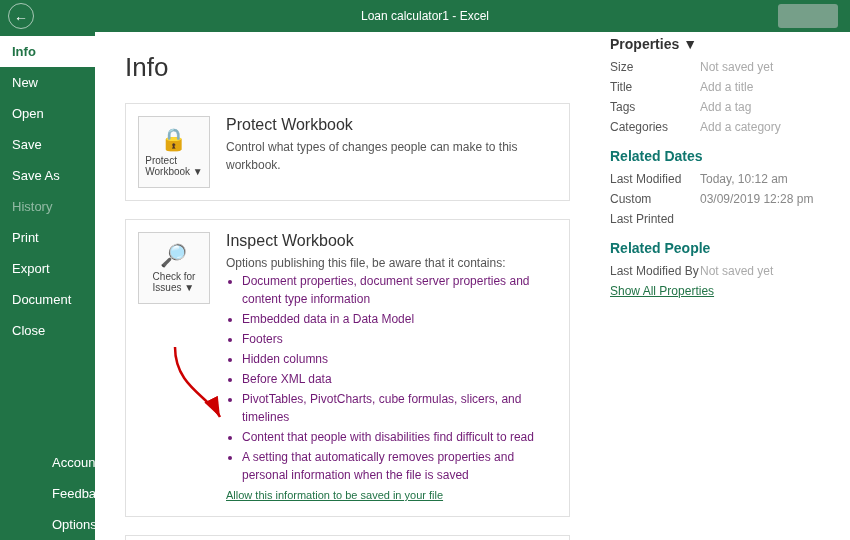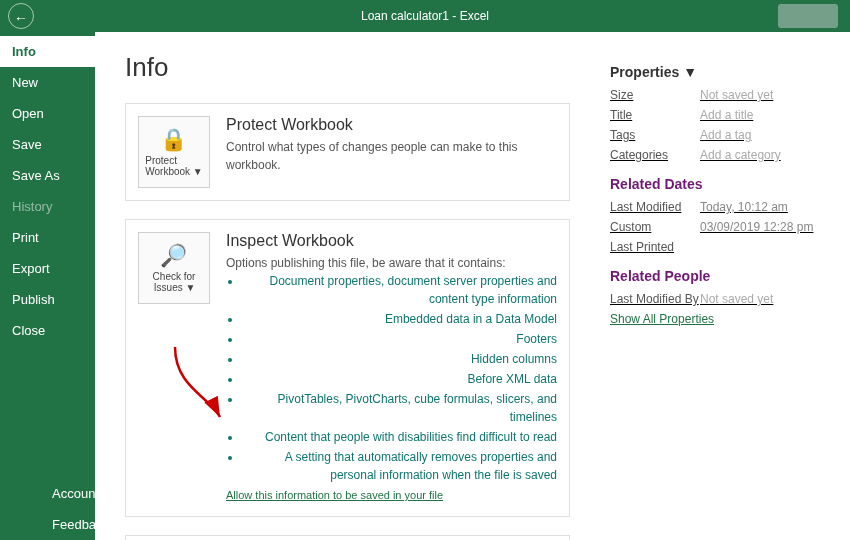--- a/index.html
+++ b/index.html
@@ -102,53 +102,51 @@
     }
     .section-icon-box .icon-glyph {
       font-size: 22px;
       margin-bottom: 2px;
     }
 
     .section-text { flex: 1; }
     .section-title { font-size: 16px; font-weight: 400; color: #333; margin-bottom: 4px; }
     .section-desc { font-size: 12px; color: #555; line-height: 1.5; }
     .section-desc ul { padding-left: 16px; }
-    .section-desc ul li { margin-bottom: 2px; list-style: disc; color: #0f766e; font-size: 12px; text-align: right; }
+    .section-desc ul li { margin-bottom: 2px; list-style: disc; color: #701a75; font-size: 12px; }
     .section-link { color: #217346; text-decoration: underline; cursor: pointer; font-size: 11px; }
 
     
     .properties-panel {
       width: 240px;
       flex-shrink: 0;
-      padding: 12px 20px 20px 0;
+      padding: 4px 20px 20px 0;
       margin-left: 20px;
-      margin-top: 20px;
     }
 
     .prop-section-title {
       font-size: 14px;
       font-weight: 600;
       color: #333;
       margin-bottom: 8px;
       border-bottom: none;
     }
     .prop-row {
       display: flex;
       margin-bottom: 6px;
       font-size: 12px;
-      text-decoration: underline;
     }
     .prop-label { width: 90px; color: #555; flex-shrink: 0; }
     .prop-value { color: #888; }
     .prop-value.muted { color: #aaa; }
 
     .related-title {
       font-size: 14px;
       font-weight: 600;
-      color: #701a75;
+      color: #0f766e;
       margin-top: 14px;
       margin-bottom: 8px;
     }
     .show-all-link { color: #217346; text-decoration: underline; cursor: pointer; font-size: 12px; margin-top: 4px; display: block; }
 
     .main-content-wrapper {
       display: flex;
       flex: 1;
       overflow: hidden;
       position: relative;
@@ -172,26 +170,27 @@
 
   <div class="sidebar">
     <div class="sidebar-item active">Info</div>
     <div class="sidebar-item">New</div>
     <div class="sidebar-item">Open</div>
     <div class="sidebar-item">Save</div>
     <div class="sidebar-item">Save As</div>
     <div class="sidebar-item" style="color:rgba(255,255,255,0.5);">History</div>
     <div class="sidebar-item">Print</div>
     <div class="sidebar-item">Export</div>
-    <div class="sidebar-item">Publish</div>
+    <div class="sidebar-item">Document</div>
     <div class="sidebar-item">Close</div>
     <div class="sidebar-spacer"></div>
     <div class="sidebar-bottom">
       <div class="sidebar-item">Account</div>
       <div class="sidebar-item">Feedback</div>
+      <div class="sidebar-item">Options</div>
     </div>
   </div>
 
   <div class="main-content-wrapper">
 
     <div class="left-content">
       <h1 class="page-title">Info</h1>
 
       <div class="section" style="border:1px solid #e0e0e0;">
         <div class="section-icon-box">
@@ -200,21 +199,21 @@
         </div>
         <div class="section-text">
           <div class="section-title">Protect Workbook</div>
           <div class="section-desc">Control what types of changes people can make to this workbook.</div>
         </div>
       </div>
 
       <div class="section" style="border:1px solid #e0e0e0; align-items:flex-start;">
         <div class="section-icon-box" style="height:auto; min-height:72px; padding:8px 4px;">
           <div class="icon-glyph">🔎</div>
-          <div style="font-size:10px;color:#444;text-align:right;">Check for<br>Issues ▼</div>
+          <div style="font-size:10px;color:#444;text-align:left;">Check for<br>Issues ▼</div>
         </div>
         <div class="section-text">
           <div class="section-title">Inspect Workbook</div>
           <div class="section-desc">
             <span>Options publishing this file, be aware that it contains:</span>
             <ul id="inspect-list">
                 <li>Document properties, document server properties and content type information</li>
                 <li>Embedded data in a Data Model</li>
                 <li>Footers</li>
                 <li>Hidden columns</li>

